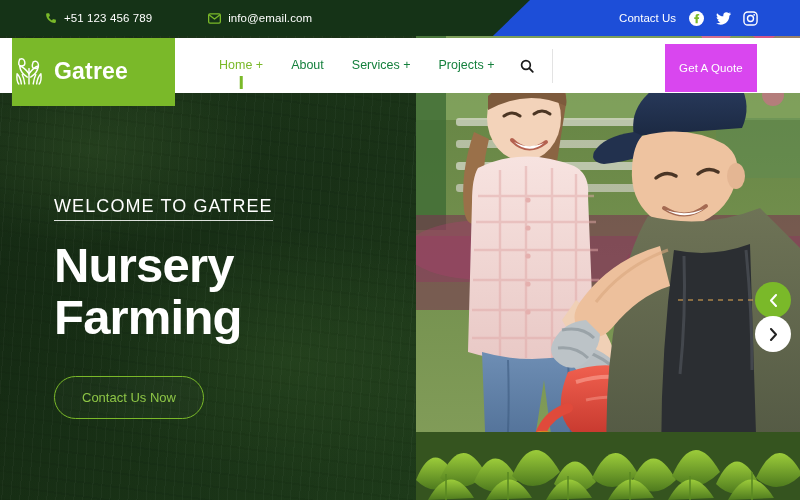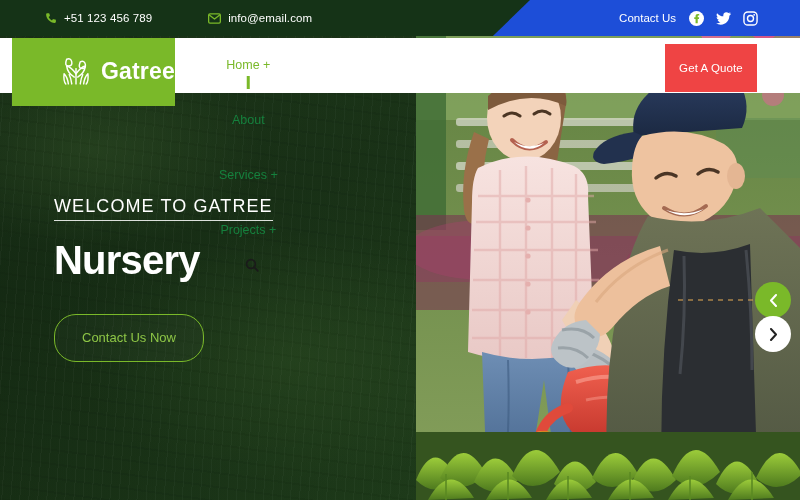--- a/index.html
+++ b/index.html
@@ -41,33 +41,33 @@
   .soc svg { display:block; }
 
   
   .navwrap {
     position:absolute; top:38px; left:0; width:800px; height:55px;
     background:#ffffff; z-index:25;
   }
   .logo-box {
     position:absolute; top:38px; left:12px; width:163px; height:68px;
     background:#7ab929; z-index:28;
-    display:flex; align-items:center; justify-content:flex-end; gap:8px;
+    display:flex; align-items:center; justify-content:flex-start; gap:8px;
     cursor:pointer;
   }
   .logo-mark { width:34px; height:34px; }
   .logo-mark svg { display:block; }
   .logo-text {
     color:#ffffff; font-size:23px; font-weight:600; letter-spacing:.2px;
     line-height:1; padding-bottom:2px;
   }
 
   .nav {
     position:absolute; top:38px; left:205px; height:55px;
-    display:flex; align-items:center; gap:0; z-index:26;flex-direction:column;
+    display:flex; align-items:center; gap:0; z-index:26;
   }
   .nav-item {
     position:relative; font-size:12.5px; color:#15803d; font-weight:500;
     padding:0 14px; cursor:pointer; white-space:nowrap; line-height:55px;
   }
   .nav-item.active { color:#7ab929; }
   .nav-item .plus { font-weight:500; }
   .nav-underline {
     position:absolute; left:50%; transform:translateX(-50%);
     bottom:4px; width:2.5px; height:13px; background:#7ab929;
@@ -76,21 +76,21 @@
     margin-left:8px; width:22px; height:55px;
     display:flex; align-items:center; justify-content:center; cursor:pointer;
   }
   .nav-search svg { display:block; }
   .nav-divider {
     width:1px; height:34px; background:#e3e3e3; margin-left:14px; align-self:center;
   }
 
   .quote-btn {
     position:absolute; top:44px; right:43px; width:92px; height:48px;
-    background:#ef4444; color:#ffffff; font-size:11.5px; font-weight:500;
+    background:#d946ef; color:#ffffff; font-size:11.5px; font-weight:500;
     display:flex; align-items:center; justify-content:center;
     cursor:pointer; z-index:27; letter-spacing:.1px;
   }
 
   
   .hero { position:absolute; top:0; left:0; width:800px; height:500px; z-index:1; }
 
   
   .hero-left {
     position:absolute; top:0; left:0; width:416px; height:500px;
@@ -119,27 +119,27 @@
   .hero-photo svg { position:absolute; top:0; left:0; display:block; }
 
   .hero-content {
     position:absolute; left:54px; top:196px; width:360px; z-index:10;
   }
   .eyebrow {
     display:inline-block; color:#ffffff; font-size:18px; letter-spacing:1.1px;
     font-weight:500; padding-bottom:3px; border-bottom:1px solid rgba(255,255,255,.85);
   }
   .headline {
-    margin-top:18px; color:#ffffff; font-weight:700; font-size:40px;
+    margin-top:18px; color:#ffffff; font-weight:700; font-size:49px;
     line-height:1.07; letter-spacing:-.8px;
   }
   .headline span { display:block; }
   .cta {
     margin-top:32px; display:inline-flex; align-items:center; justify-content:center;
-    height:48px; padding:0 27px; border:1.5px solid #7ab929; border-radius:22px;
+    height:43px; padding:0 27px; border:1.5px solid #7ab929; border-radius:22px;
     color:#8ec646; font-size:13px; font-weight:500; cursor:pointer;
     background:rgba(255,255,255,.02);
   }
 
   
   .arrow {
     position:absolute; right:9px; width:36px; height:36px; border-radius:50%;
     display:flex; align-items:center; justify-content:center; cursor:pointer; z-index:20;
   }
   .arrow-prev { top:282px; background:#7ab929; }
@@ -338,20 +338,21 @@
               <path d="M336 500 v-28"></path>
           </g>
         </g>
       </svg>
     </div>
 
     <div class="hero-content">
       <div class="eyebrow">WELCOME TO GATREE</div>
       <h1 class="headline">
         <span>Nursery</span>
+        <span>Farming</span>
       </h1>
       <div class="cta">Contact Us Now</div>
     </div>
 
     <div class="arrow arrow-prev">
       <svg width="11" height="13" viewBox="0 0 11 13" aria-hidden="true">
         <path d="M8 1 L3 6.5 L8 12" fill="none" stroke="#ffffff" stroke-width="2" stroke-linecap="round" stroke-linejoin="round"></path>
       </svg>
     </div>
     <div class="arrow arrow-next">

